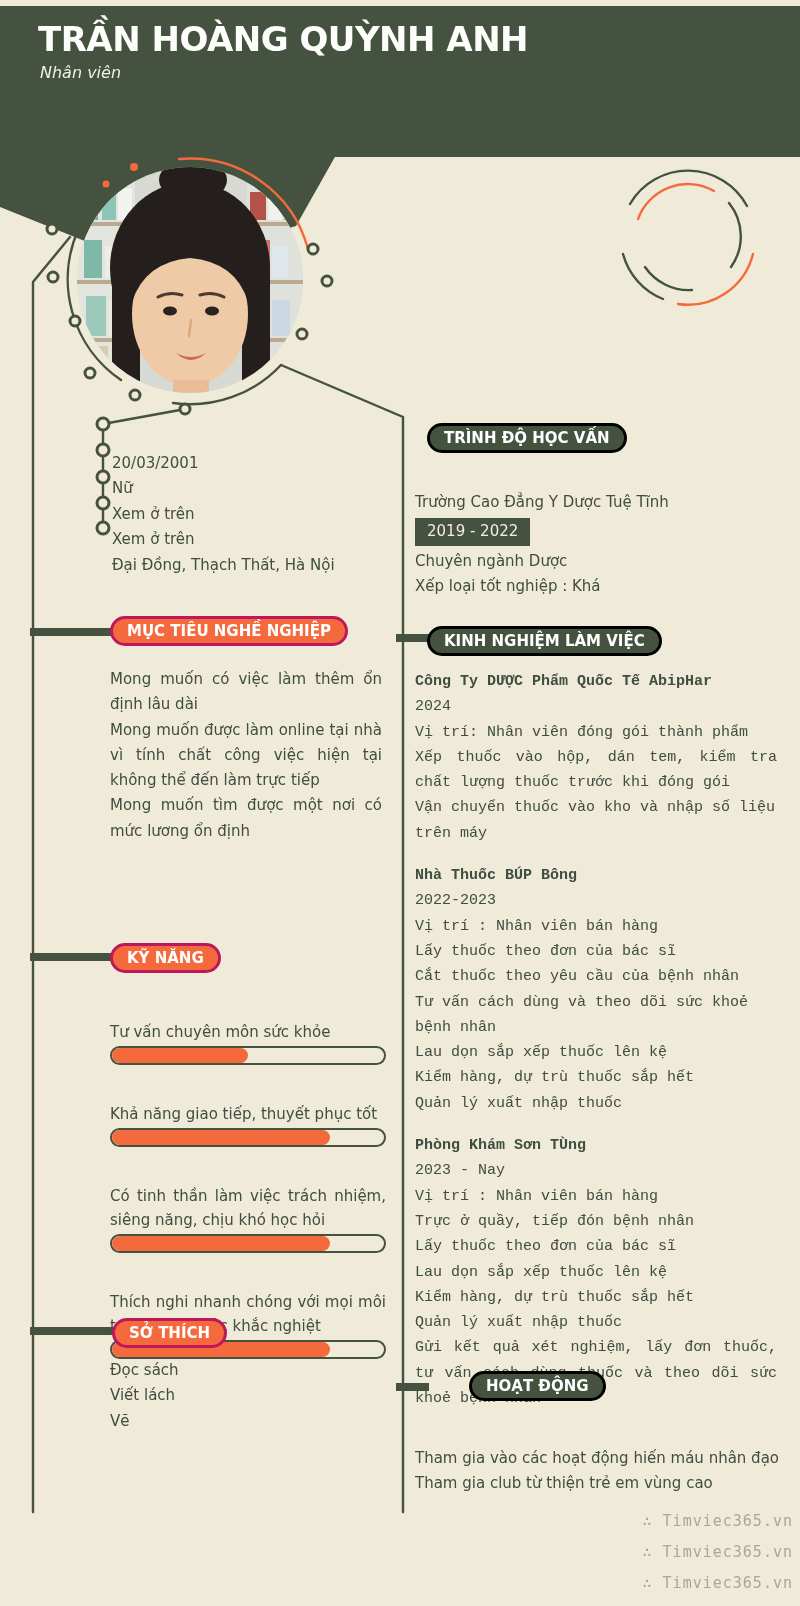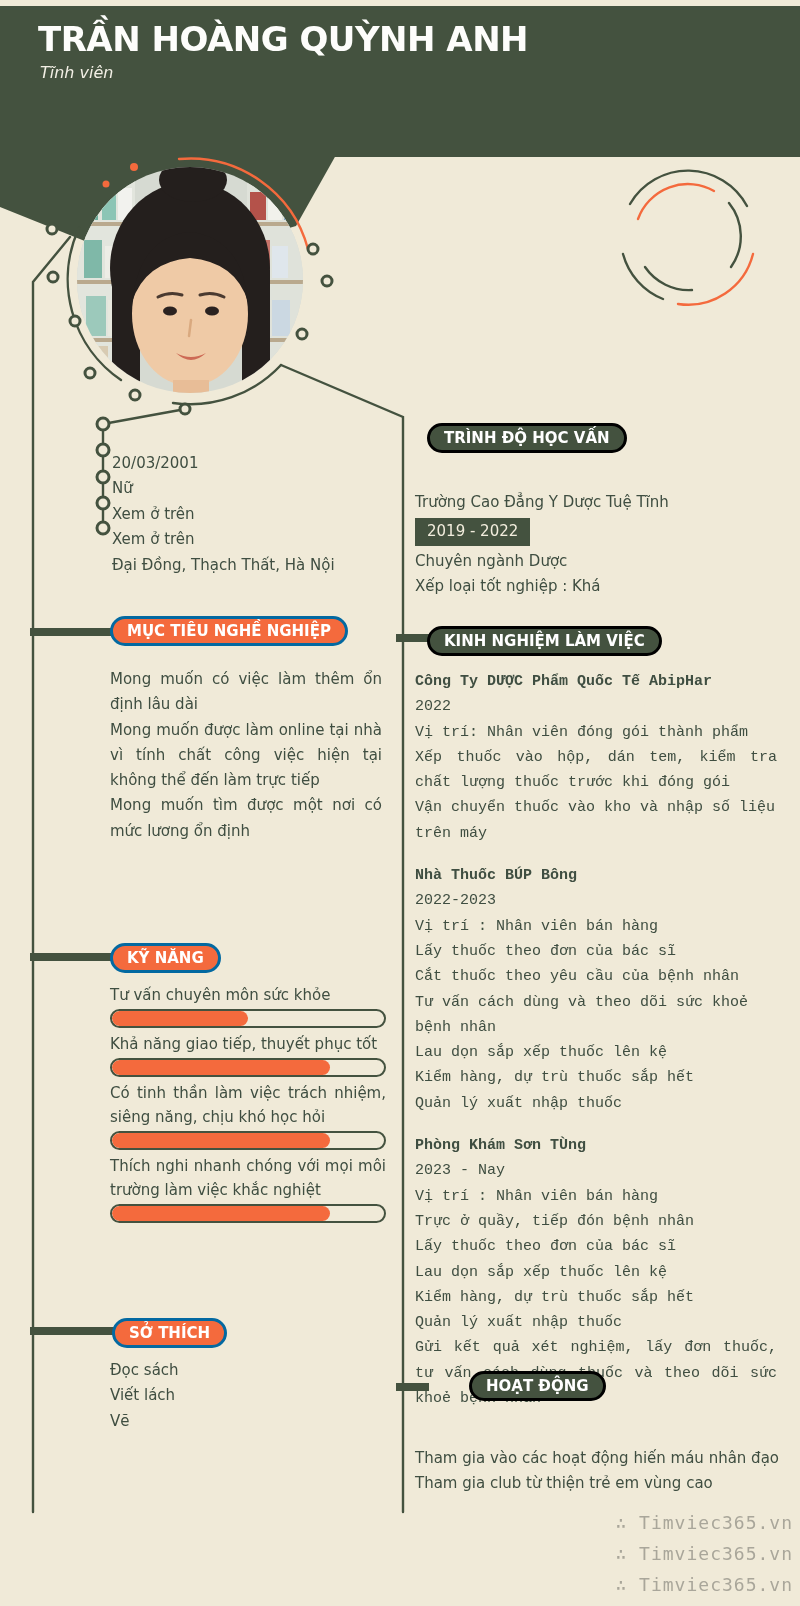--- a/index.html
+++ b/index.html
@@ -5,44 +5,44 @@
   html,body{margin:0;padding:0;background:#ffffff;}
   .page{position:relative;width:800px;height:1606px;background:#F0EAD8;overflow:hidden;
         font-family:"DejaVu Sans","Liberation Sans",sans-serif;color:#3F4E41;font-size:15px;padding-left:48px;}
   .hdr{position:absolute;left:0;top:6px;width:800px;height:151px;background:#44523F;}
   .hdr-name{position:absolute;left:38px;top:18px;font-size:34px;font-weight:bold;color:#FDFDFB;
             letter-spacing:-0.5px;line-height:42px;white-space:nowrap;}
   .hdr-sub{position:absolute;left:40px;top:63px;font-size:16px;font-style:italic;color:#F2EFE5;line-height:20px;}
   svg.layer{position:absolute;left:0;top:0;pointer-events:none;}
   .badge{position:absolute;height:30px;line-height:25px;border-radius:15px;padding:0 14px;
          font-weight:bold;font-size:15px;white-space:nowrap;box-sizing:border-box;}
-  .badge.orange{background:#F46A3D;border:3px solid #0369a1;color:#FFFFFF;}
+  .badge.orange{background:#F46A3D;border:3px solid #be185d;color:#FFFFFF;}
   .badge.green{background:#44523F;border:3px solid #000000;color:#FFFFFF;}
   .txtcol{position:absolute;line-height:25.3px;}
   .jst{text-align:justify;}
   .info-list div{line-height:25.4px;}
   .skill{margin-bottom:4px;}
-  .skill-label{line-height:24px;margin-bottom:2px;text-align:justify;}
+  .skill-label{line-height:24px;margin-bottom:2px;text-align:justify;margin-top:37px;}
   .skill-bar{height:15px;border:2px solid #44523F;border-radius:10px;background:#F0EAD8;
              overflow:hidden;margin-bottom:3px;}
   .skill-fill{height:100%;background:#F46A3D;border-radius:8px;}
   .job{margin-bottom:17px;}
   .job .co{font-weight:bold;}
   .yearbox{display:inline-block;background:#44523F;color:#F2EDDD;padding:1px 12px;margin:3px 0;}
   .wm{position:absolute;right:55px;font-family:"DejaVu Sans Mono","Liberation Mono",monospace;
-      font-size:18px;color:#A9A69A;letter-spacing:1px;white-space:nowrap;}
+      font-size:15px;color:#A9A69A;letter-spacing:1px;white-space:nowrap;}
 </style>
 </head>
 <body>
 
 <div class="page">
 
   <div class="hdr"></div>
   <div class="hdr-name">TRẦN HOÀNG QUỲNH ANH</div>
-  <div class="hdr-sub">Tĩnh viên</div>
+  <div class="hdr-sub">Nhân viên</div>
 
   <svg class="layer" width="800" height="300">
     <polygon points="0,155 336,155 296,226 152,268 0,207" fill="#44523F"></polygon>
   </svg>
 
   <svg class="layer" width="800" height="420">
     <defs>
         <clipPath id="ph">
           <circle cx="190" cy="280" r="113"></circle>
         </clipPath>
@@ -190,21 +190,21 @@
     <div>Trường Cao Đẳng Y Dược Tuệ Tĩnh</div>
     <div><span class="yearbox">2019 - 2022</span></div>
     <div>Chuyên ngành Dược</div>
     <div>Xếp loại tốt nghiệp : Khá</div>
   </div>
 
   <div class="badge green" style="left:427px;top:626px;">KINH NGHIỆM LÀM VIỆC</div>
   <div class="txtcol" style="left:415px;top:669px;width:362px;font-family:Liberation Mono, monospace;">
     <div class="job">
       <div class="co">Công Ty DƯỢC Phẩm Quốc Tế AbipHar</div>
-      <div>2022</div>
+      <div>2024</div>
       <div>Vị trí: Nhân viên đóng gói thành phẩm</div>
       <div class="jst">Xếp thuốc vào hộp, dán tem, kiểm tra chất lượng thuốc trước khi đóng gói</div>
       <div>Vận chuyển thuốc vào kho và nhập số liệu trên máy</div>
     </div>
     <div class="job">
       <div class="co">Nhà Thuốc BÚP  Bông</div>
       <div>2022-2023</div>
       <div>Vị trí : Nhân viên bán hàng</div>
       <div>Lấy thuốc theo đơn của bác sĩ</div>
       <div>Cắt thuốc theo yêu cầu của bệnh nhân</div>

